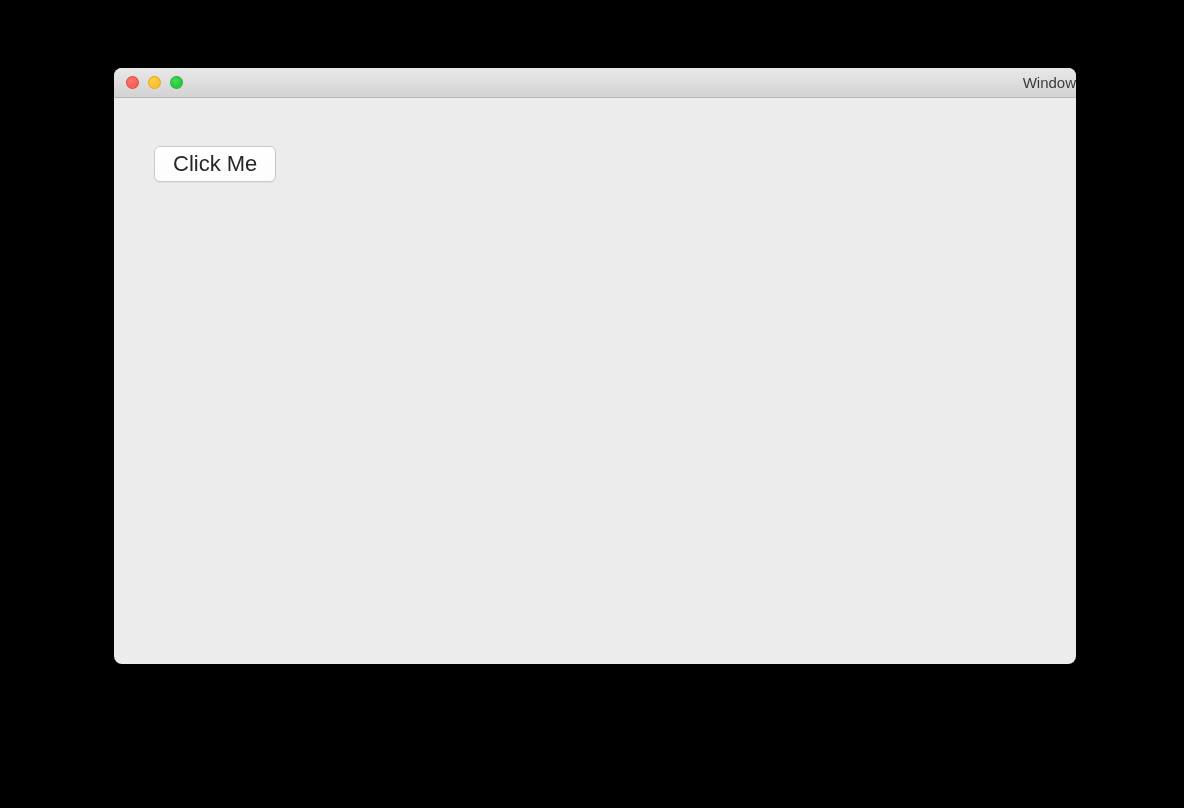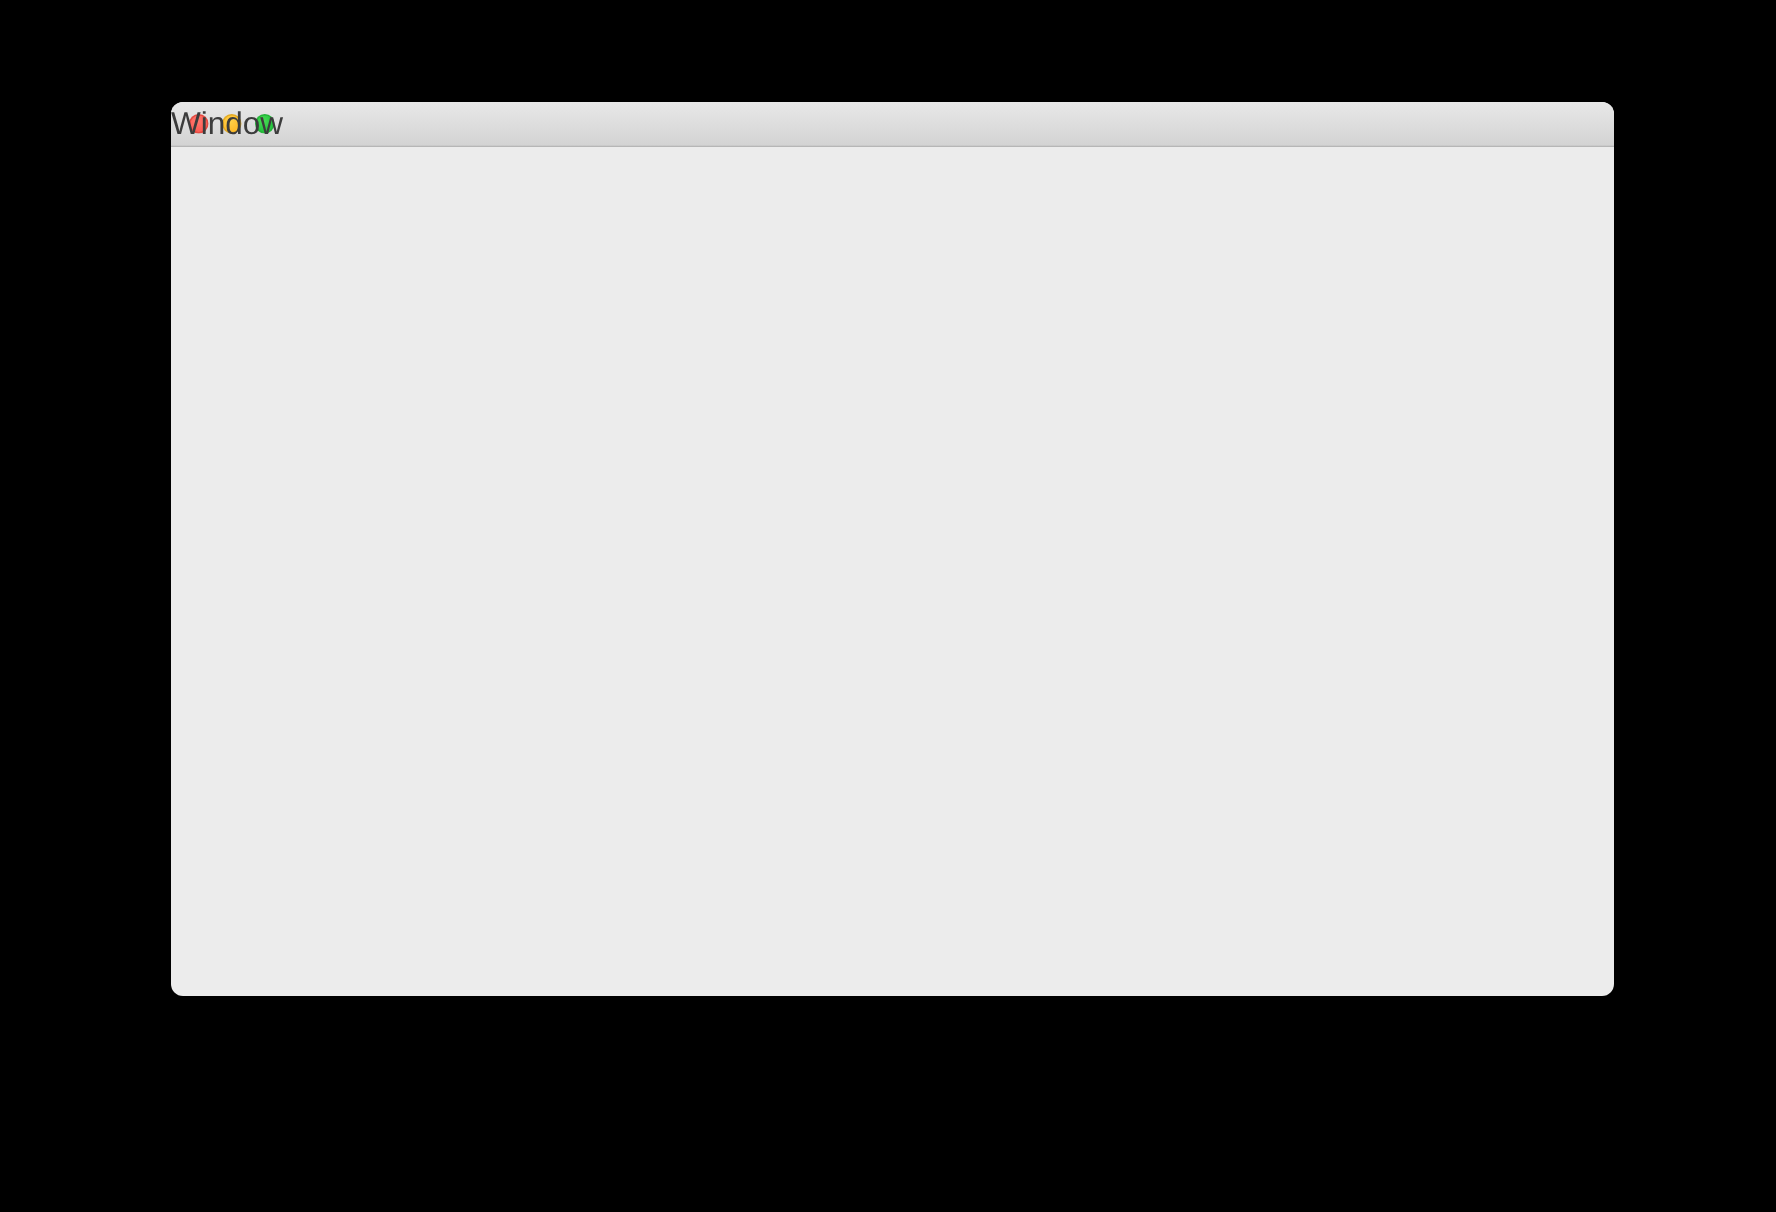--- a/index.html
+++ b/index.html
@@ -63,22 +63,22 @@
     
     .zoom-light {
       background: radial-gradient(circle at 40% 35%, #4bdb56, #28c940 60%);
       border: 0.5px solid rgba(30, 160, 50, 0.5);
     }
     
     .window-title {
       position: absolute;
       left: 0;
       right: 0;
-      text-align: left;
-      font-size: 21px;
+      text-align: right;
+      font-size: 15px;
       color: #3c3c3c;
       font-weight: 400;
       pointer-events: none;
     }
     
     .content {
       padding: 48px 40px;
       display: flex;
       align-items: center;
       gap: 40px;
@@ -107,14 +107,15 @@
 <div class="window">
   <div class="titlebar">
     <div class="traffic-lights">
       <div class="traffic-light close-light"></div>
       <div class="traffic-light minimize-light"></div>
       <div class="traffic-light zoom-light"></div>
     </div>
     <div class="window-title">Window</div>
   </div>
   <div class="content">
+    <button class="click-button">Click Me</button>
   </div>
 </div>
 
 </body></html>

